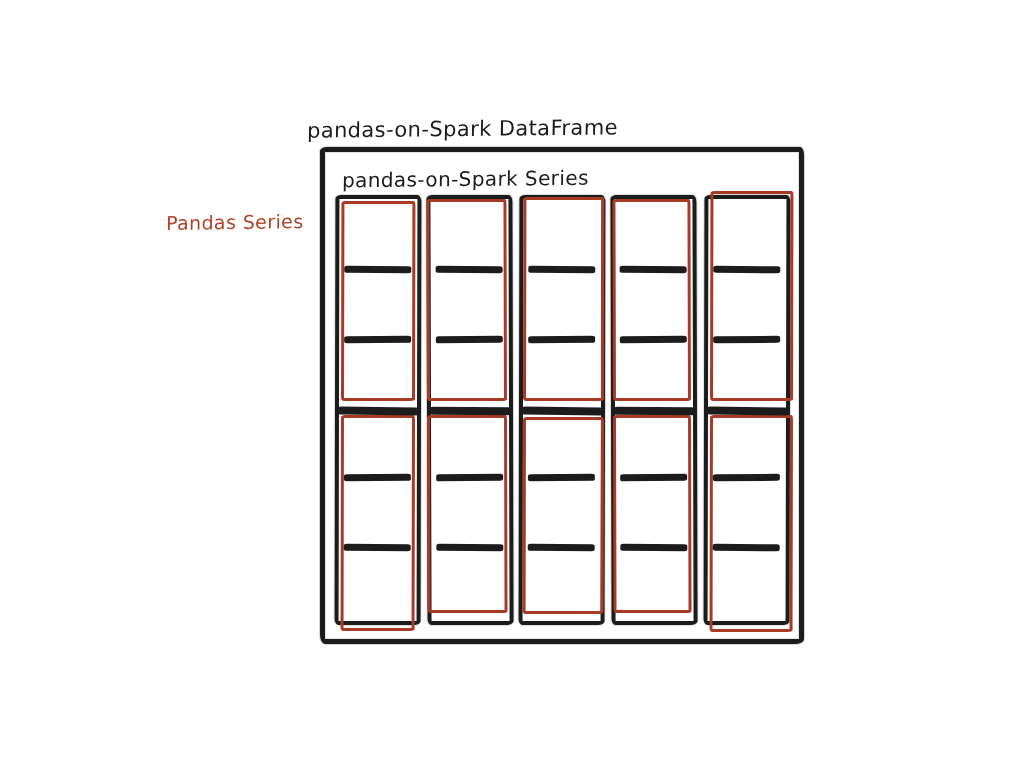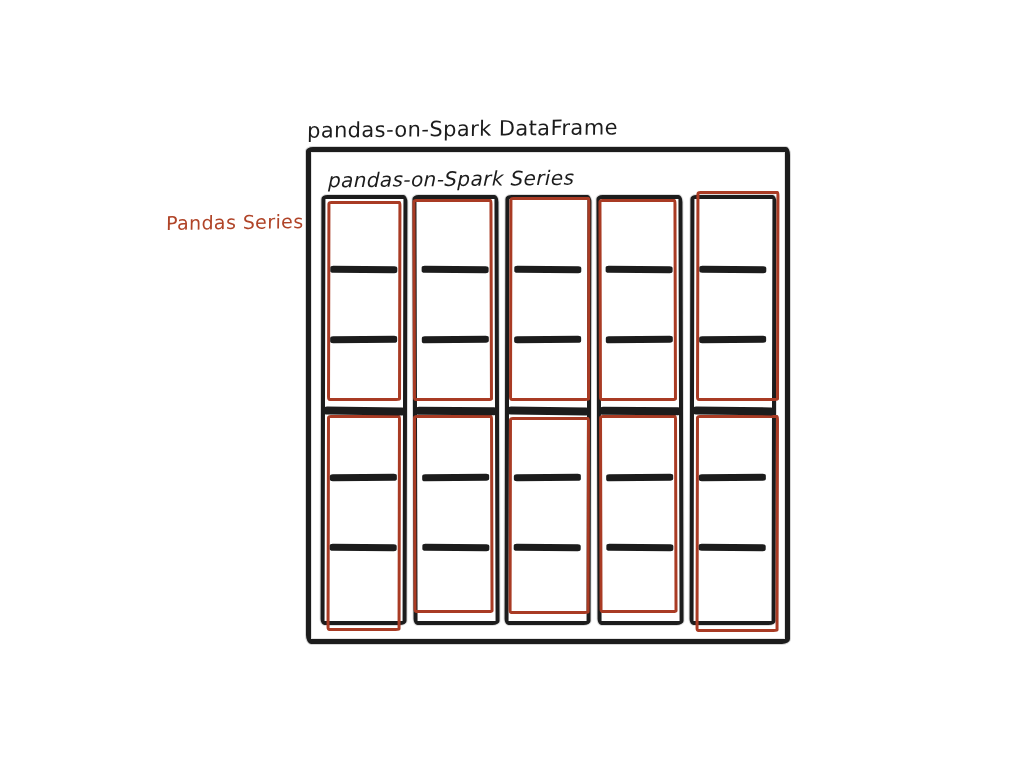--- a/index.html
+++ b/index.html
@@ -36,26 +36,25 @@
     font-size:20px;line-height:25px;
   }
   .value-label{
     position:absolute;left:27px;top:66px;
     font-size:19px;line-height:24px;
     transform:rotate(-1deg) skewX(-1.5deg);
   }
 
   
   .outer-box{
-    position:absolute;left:306px;top:147px;width:484px;height:497px;
+    position:absolute;left:320px;top:147px;width:484px;height:497px;
     border:5px solid var(--ink);
     border-radius:7px 4px 8px 5px / 4px 8px 5px 9px;
     box-shadow:0 0 0 1px rgba(28,28,28,0.18), inset 0 0 0 1px rgba(28,28,28,0.12);
     background:var(--bg);
-    font-style:italic;
   }
   .col{
     position:absolute;top:43px;width:86px;height:430px;
     border:4px solid var(--ink);
     border-radius:6px 4px 7px 4px / 4px 7px 4px 6px;
     box-shadow:0 0 0 1px rgba(28,28,28,0.15);
     background:var(--bg);
   }
   .col:nth-child(odd){transform:rotate(0.12deg);}
   .col:nth-child(even){transform:rotate(-0.15deg);}

